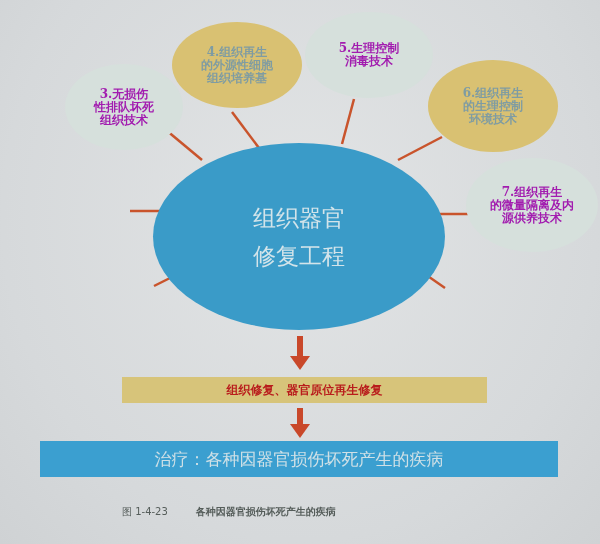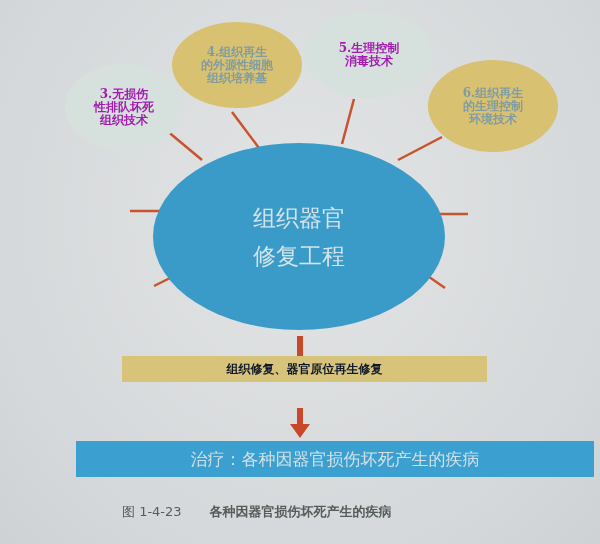--- a/index.html
+++ b/index.html
@@ -29,37 +29,37 @@
   .center {
     position: absolute;
     left: 153px; top: 143px; width: 292px; height: 187px;
     border-radius: 50%;
     background: #3a9bc8;
     display: flex; align-items: center; justify-content: center;
     text-align: center; color: #d3e4ea;
     font-size: 23px; line-height: 38px; white-space: pre-line;
   }
   .bar1 {
-    position: absolute; left: 122px; top: 356px; width: 365px; height: 26px;
+    position: absolute; left: 122px; top: 377px; width: 365px; height: 26px;
     background: #d7c47a;
     display: flex; align-items: center; justify-content: center;
-    font-size: 12px; color: #0f172a; font-weight: bold;
+    font-size: 12px; color: #b91c1c; font-weight: bold;
   }
   .bar2 {
     position: absolute; left: 40px; top: 441px; width: 518px; height: 36px;
     background: #3b9fd0;
     display: flex; align-items: center; justify-content: center;
-    font-size: 17px; color: #cfe0e6; margin-left: 36px;
+    font-size: 17px; color: #cfe0e6;
   }
   .arrow { position: absolute; }
   .caption {
     position: absolute; left: 122px; top: 500px; width: 360px; height: 24px;
     display: flex; align-items: center;
     font-family: "DejaVu Sans", "Liberation Sans", sans-serif;
-    font-size: 13px; color: #555d5a; font-weight: bold;
+    font-size: 10px; color: #555d5a; font-weight: bold;
   }
   .caption .num { margin-right: 28px; font-weight: normal; }
 </style>
 </head>
 <body>
 
 <div class="page">
 
   <svg class="connectors" width="600" height="544">
     <g stroke="#c9542c" stroke-width="2.5" fill="none">
@@ -78,20 +78,23 @@
 的外源性细胞
 组织培养基</div>
   <div class="node pale" style="left:305px; top:12px; width:128px; height:86px;">5.生理控制
 消毒技术</div>
   <div class="node pale" style="left:65px; top:64px; width:118px; height:86px;">3.无损伤
 性排队坏死
 组织技术</div>
   <div class="node yellow" style="left:428px; top:60px; width:130px; height:92px;">6.组织再生
 的生理控制
 环境技术</div>
+  <div class="node pale" style="left:466px; top:158px; width:132px; height:94px;">7.组织再生
+的微量隔离及内
+源供养技术</div>
 
   <div class="center">组织器官
 修复工程</div>
 
   <svg class="arrow" style="left:288px; top:336px;" width="24" height="36">
     <rect x="9" y="0" width="6" height="22" fill="#c9482a"></rect>
     <polygon points="2,20 22,20 12,34" fill="#c9482a"></polygon>
   </svg>
 
   <div class="bar1">

